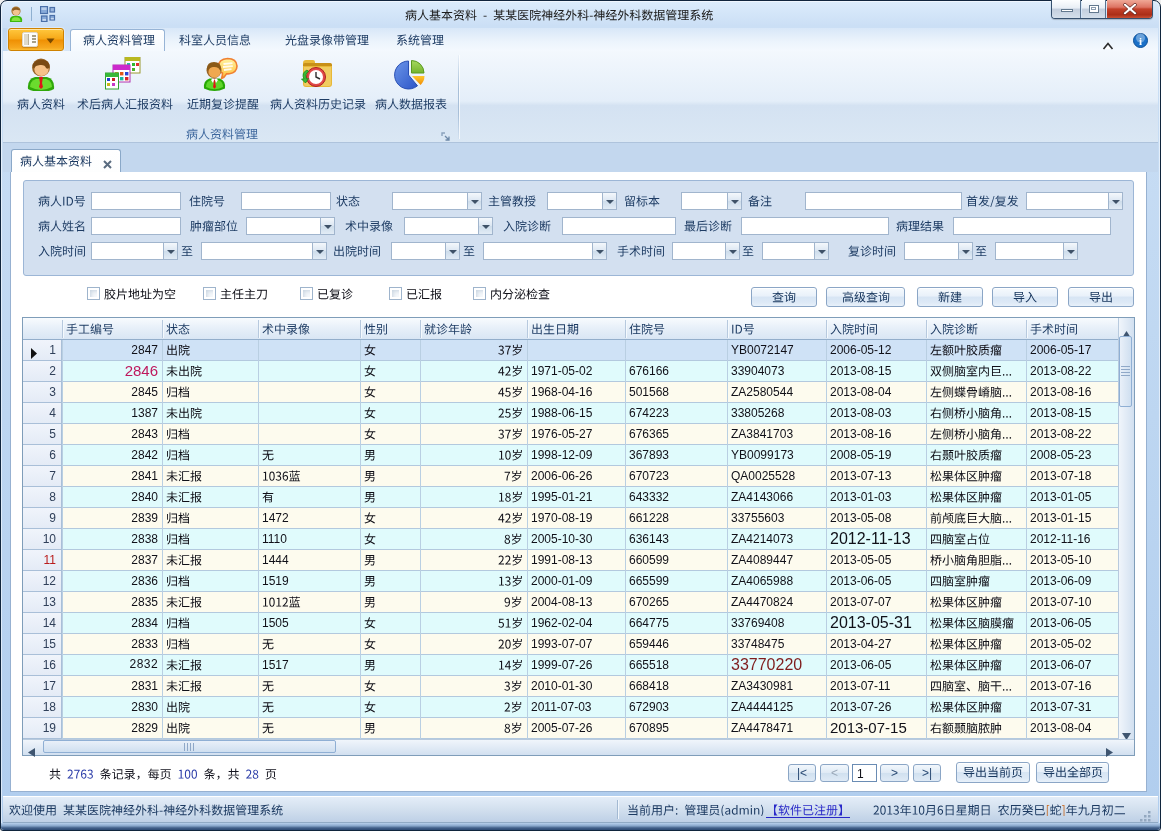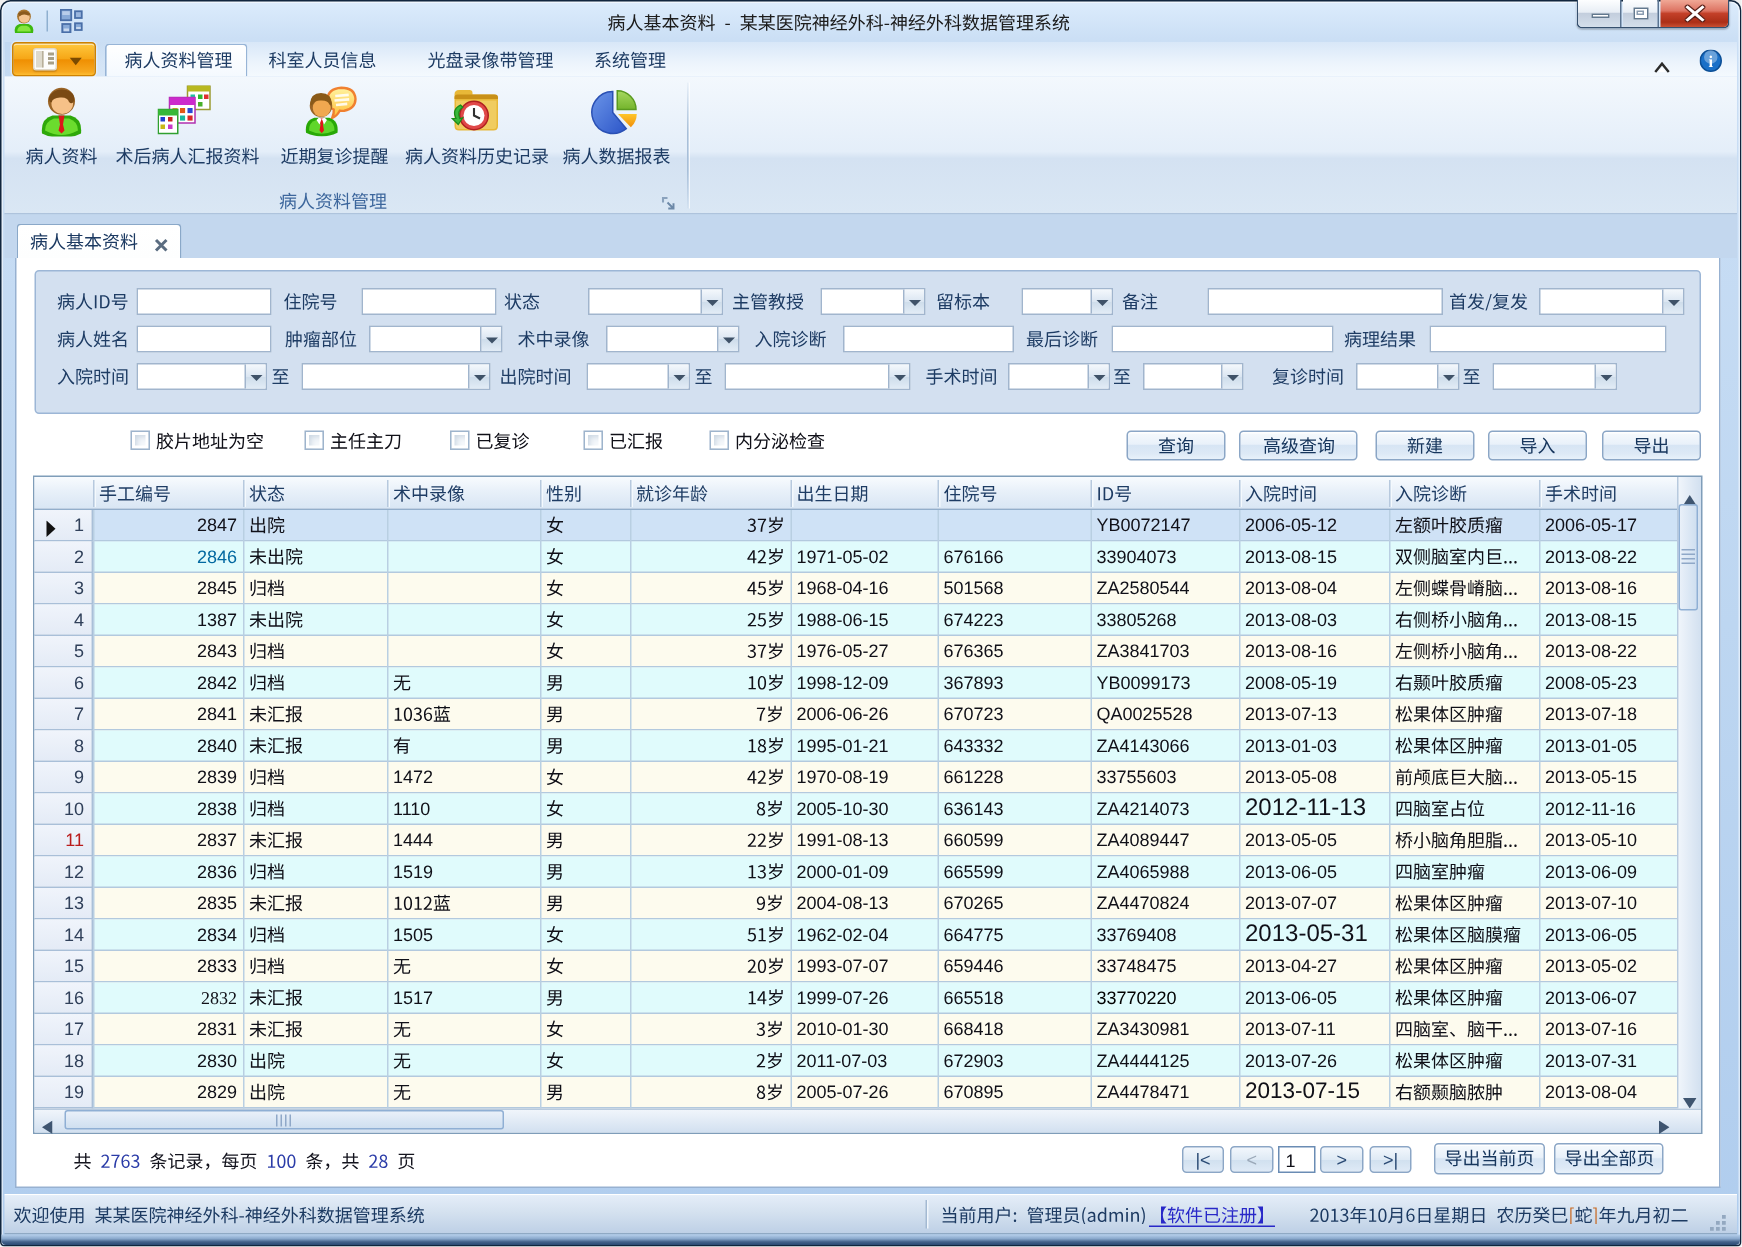--- a/index.html
+++ b/index.html
@@ -930,21 +930,21 @@
       <use href="#g53F6" x="2000" fill="#101018"></use>
       <use href="#g80F6" x="3000" fill="#101018"></use>
       <use href="#g8D28" x="4000" fill="#101018"></use>
       <use href="#g7624" x="5000" fill="#101018"></use>
     </svg>
   </div>
 <div class="a" style="left:1030px;top:343px;font-family:'Liberation Sans', sans-serif;font-size:12px;line-height:14px;color:#101018;white-space:pre">2006-05-17</div>
 <div class="a" style="left:23px;top:361px;width:39px;height:21px;background:linear-gradient(180deg,#f0f4fb,#e4ebf6);border-bottom:1px solid #a9bfd8;border-right:1px solid #a9bfd8"></div>
 <div class="a" style="right:1105px;top:364px;font-family:'Liberation Sans', sans-serif;font-size:12px;line-height:14px;color:#30405a;white-space:pre">2</div>
 <div class="a" style="left:62px;top:361px;width:1056px;height:21px;background:#e0fbfc;border-bottom:1px solid #b3c9de"></div>
-<div class="a" style="right:1003px;top:364px;font-family:'Liberation Sans', sans-serif;font-size:12px;line-height:14px;color:#0369a1;white-space:pre">2846</div>
+<div class="a" style="right:1003px;top:364px;font-family:'Liberation Sans', sans-serif;font-size:15px;line-height:14px;color:#be185d;white-space:pre">2846</div>
 <div class="a" style="left:166.0px;top:365px">
     <svg class="st" width="36.0" height="12" viewBox="0 0 3000 1000">
       <use href="#g672A" x="0" fill="#101018"></use>
       <use href="#g51FA" x="1000" fill="#101018"></use>
       <use href="#g9662" x="2000" fill="#101018"></use>
     </svg>
   </div>
 <div class="a" style="left:364.0px;top:365px">
     <svg class="st" width="12.0" height="12" viewBox="0 0 1000 1000">
       <use href="#g5973" x="0" fill="#101018"></use>
@@ -1260,21 +1260,21 @@
       <use href="#g9885" x="1000" fill="#101018"></use>
       <use href="#g5E95" x="2000" fill="#101018"></use>
       <use href="#g5DE8" x="3000" fill="#101018"></use>
       <use href="#g5927" x="4000" fill="#101018"></use>
       <use href="#g8111" x="5000" fill="#101018"></use>
       <use href="#g2E" x="6000" fill="#101018"></use>
       <use href="#g2E" x="6278" fill="#101018"></use>
       <use href="#g2E" x="6556" fill="#101018"></use>
     </svg>
   </div>
-<div class="a" style="left:1030px;top:511px;font-family:'Liberation Sans', sans-serif;font-size:12px;line-height:14px;color:#101018;white-space:pre">2013-05-15</div>
+<div class="a" style="left:1030px;top:511px;font-family:'Liberation Sans', sans-serif;font-size:12px;line-height:14px;color:#101018;white-space:pre">2013-01-15</div>
 <div class="a" style="left:23px;top:529px;width:39px;height:21px;background:linear-gradient(180deg,#f0f4fb,#e4ebf6);border-bottom:1px solid #a9bfd8;border-right:1px solid #a9bfd8"></div>
 <div class="a" style="right:1105px;top:532px;font-family:'Liberation Sans', sans-serif;font-size:12px;line-height:14px;color:#30405a;white-space:pre">10</div>
 <div class="a" style="left:62px;top:529px;width:1056px;height:21px;background:#e0fbfc;border-bottom:1px solid #b3c9de"></div>
 <div class="a" style="right:1003px;top:532px;font-family:'Liberation Sans', sans-serif;font-size:12px;line-height:14px;color:#101018;white-space:pre">2838</div>
 <div class="a" style="left:166.0px;top:533px">
     <svg class="st" width="24.0" height="12" viewBox="0 0 2000 1000">
       <use href="#g5F52" x="0" fill="#101018"></use>
       <use href="#g6863" x="1000" fill="#101018"></use>
     </svg>
   </div>
@@ -1506,21 +1506,21 @@
       <use href="#g4F53" x="2000" fill="#101018"></use>
       <use href="#g533A" x="3000" fill="#101018"></use>
       <use href="#g80BF" x="4000" fill="#101018"></use>
       <use href="#g7624" x="5000" fill="#101018"></use>
     </svg>
   </div>
 <div class="a" style="left:1030px;top:637px;font-family:'Liberation Sans', sans-serif;font-size:12px;line-height:14px;color:#101018;white-space:pre">2013-05-02</div>
 <div class="a" style="left:23px;top:655px;width:39px;height:21px;background:linear-gradient(180deg,#f0f4fb,#e4ebf6);border-bottom:1px solid #a9bfd8;border-right:1px solid #a9bfd8"></div>
 <div class="a" style="right:1105px;top:658px;font-family:'Liberation Sans', sans-serif;font-size:12px;line-height:14px;color:#30405a;white-space:pre">16</div>
 <div class="a" style="left:62px;top:655px;width:1056px;height:21px;background:#e0fbfc;border-bottom:1px solid #b3c9de"></div>
-<div class="a" style="right:1003px;top:658px;font-family:Liberation Serif, serif;font-size:12px;line-height:14px;color:#101018;white-space:pre">2832</div>
+<div class="a" style="right:1003px;top:658px;font-family:Liberation Mono, monospace;font-size:12px;line-height:14px;color:#101018;white-space:pre">2832</div>
 <div class="a" style="left:166.0px;top:659px">
     <svg class="st" width="36.0" height="12" viewBox="0 0 3000 1000">
       <use href="#g672A" x="0" fill="#101018"></use>
       <use href="#g6C47" x="1000" fill="#101018"></use>
       <use href="#g62A5" x="2000" fill="#101018"></use>
     </svg>
   </div>
 <div class="a" style="left:262px;top:658px;font-family:'Liberation Sans', sans-serif;font-size:12px;line-height:14px;color:#101018;white-space:pre">1517</div>
 <div class="a" style="left:364.0px;top:659px">
     <svg class="st" width="12.0" height="12" viewBox="0 0 1000 1000">
@@ -1529,21 +1529,21 @@
   </div>
 <div class="a" style="left:497.7px;top:659px">
     <svg class="st" width="25.3" height="12" viewBox="0 0 2110 1000">
       <use href="#g31" x="0" fill="#101018"></use>
       <use href="#g34" x="555" fill="#101018"></use>
       <use href="#g5C81" x="1110" fill="#101018"></use>
     </svg>
   </div>
 <div class="a" style="left:531px;top:658px;font-family:'Liberation Sans', sans-serif;font-size:12px;line-height:14px;color:#101018;white-space:pre">1999-07-26</div>
 <div class="a" style="left:629px;top:658px;font-family:'Liberation Sans', sans-serif;font-size:12px;line-height:14px;color:#101018;white-space:pre">665518</div>
-<div class="a" style="left:731px;top:658px;font-family:'Liberation Sans', sans-serif;font-size:12px;line-height:14px;color:#000000;white-space:pre">33770220</div>
+<div class="a" style="left:731px;top:658px;font-family:'Liberation Sans', sans-serif;font-size:16px;line-height:14px;color:#7f1d1d;white-space:pre">33770220</div>
 <div class="a" style="left:830px;top:658px;font-family:'Liberation Sans', sans-serif;font-size:12px;line-height:14px;color:#101018;white-space:pre">2013-06-05</div>
 <div class="a" style="left:930.0px;top:659px">
     <svg class="st" width="72.0" height="12" viewBox="0 0 6000 1000">
       <use href="#g677E" x="0" fill="#101018"></use>
       <use href="#g679C" x="1000" fill="#101018"></use>
       <use href="#g4F53" x="2000" fill="#101018"></use>
       <use href="#g533A" x="3000" fill="#101018"></use>
       <use href="#g80BF" x="4000" fill="#101018"></use>
       <use href="#g7624" x="5000" fill="#101018"></use>
     </svg>

